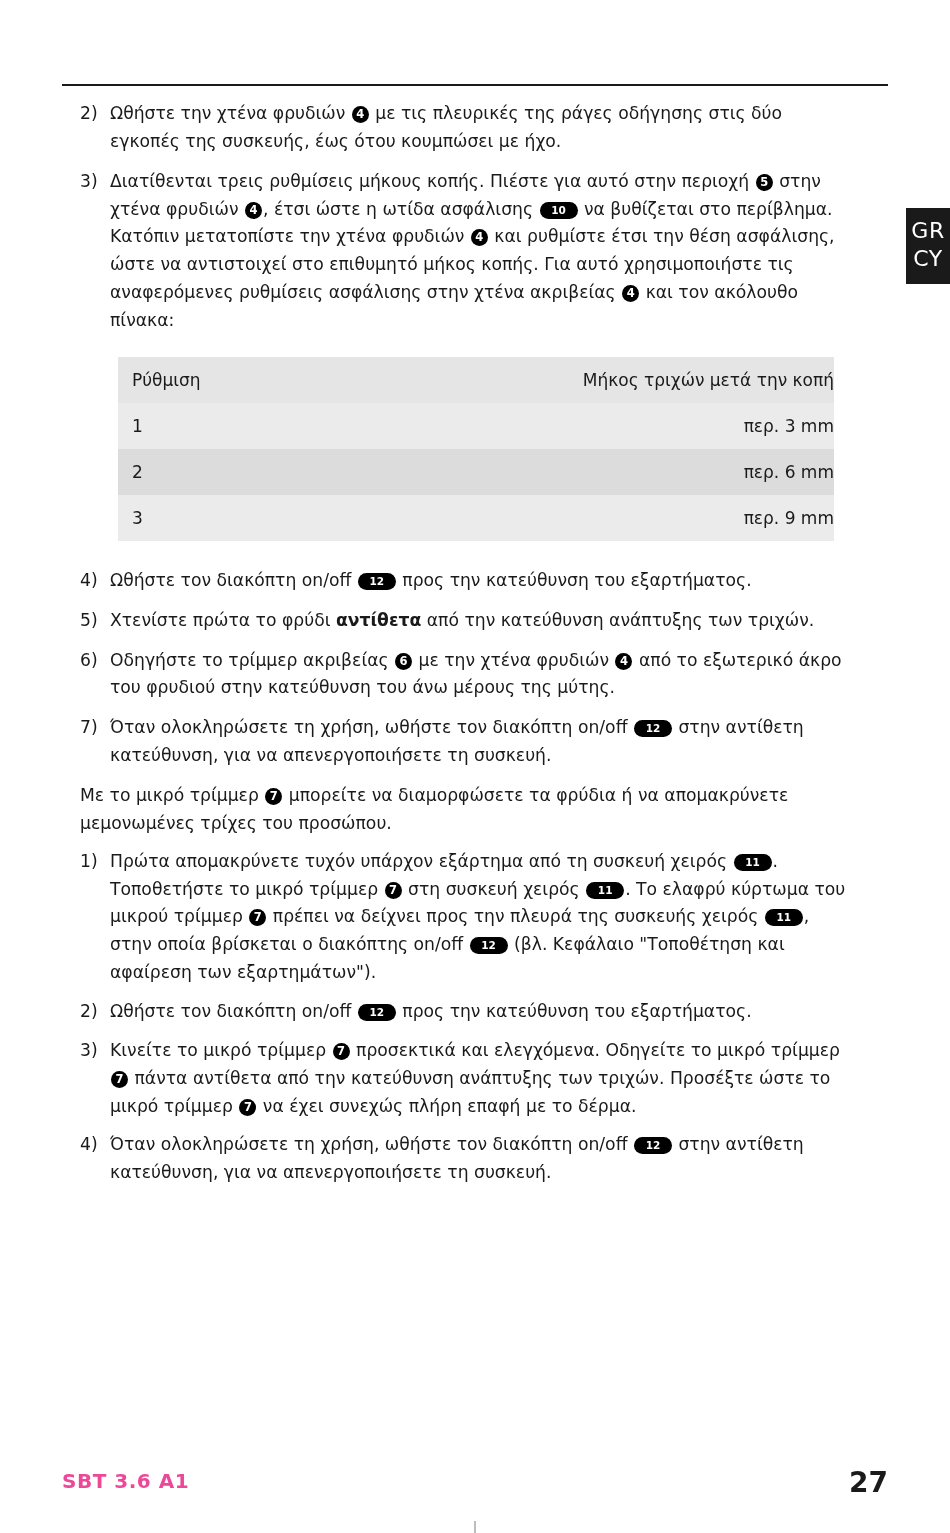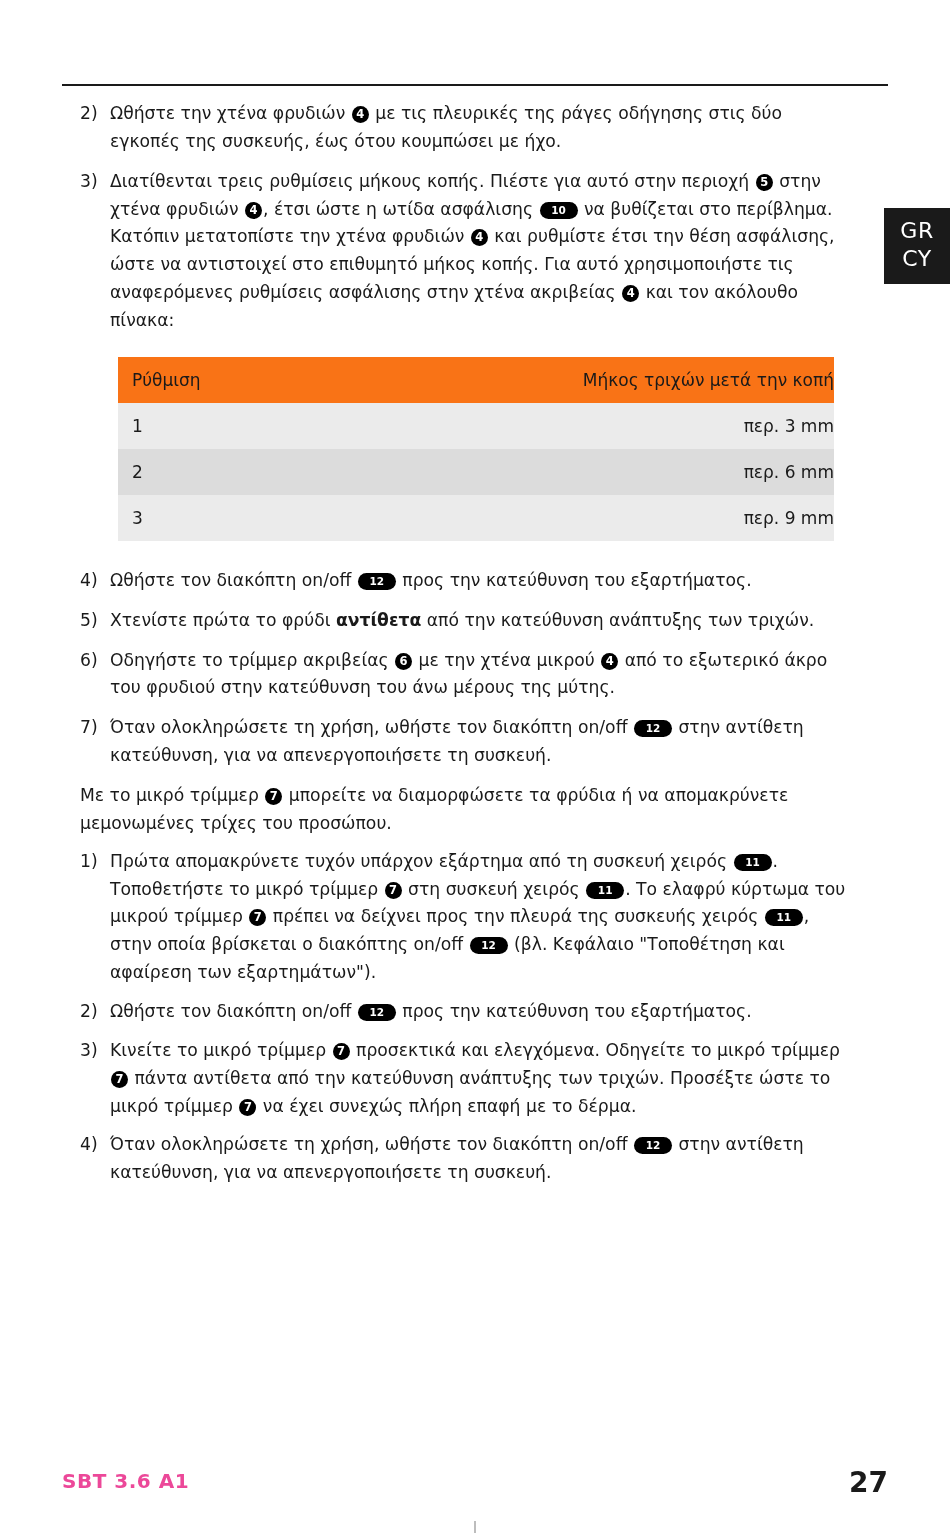--- a/index.html
+++ b/index.html
@@ -45,21 +45,21 @@
     left: 62px;
     right: 62px;
     border-top: 2px solid #1a1a1a;
   }
 
   
   .lang-tab {
     position: absolute;
     top: 208px;
     right: 0;
-    width: 66px;
+    width: 44px;
     background: #1a1a1a;
     color: #ffffff;
     text-align: center;
     padding: 9px 0 11px 0;
     line-height: 1.28;
     font-size: 22px;
     letter-spacing: 0.5px;
   }
 
   
@@ -114,21 +114,21 @@
   .table {
     margin: 22px 0 26px 38px;
     width: 716px;
     border-collapse: collapse;
     font-size: 17px;
   }
   .table td {
     padding: 13px 0 13px 14px;
     border: none;
   }
-  .table tr.head td { background: #f97316; }
+  .table tr.head td { background: #e5e5e5; }
   .table tr.odd td { background: #ebebeb; }
   .table tr.even td { background: #dcdcdc; }
   .table td.c1 { width: 283px; }
   .table td.c2 { width: 433px; text-align: right; }
 
   
   .section-heading {
     font-size: 21.5px;
     font-weight: bold;
     line-height: 1.42;
@@ -217,21 +217,21 @@
         <div class="item">
           <div class="num">4)</div>
           <div class="body"><span>Ωθήστε τον διακόπτη on/off </span><span class="cn wide">12</span><span> προς την κατεύθυνση του εξαρτήματος.</span></div>
         </div>
         <div class="item">
           <div class="num">5)</div>
           <div class="body"><span>Χτενίστε πρώτα το φρύδι </span><b class="strong">αντίθετα</b><span> από την κατεύθυνση ανάπτυξης των τριχών.</span></div>
         </div>
         <div class="item">
           <div class="num">6)</div>
-          <div class="body"><span>Οδηγήστε το τρίμμερ ακριβείας </span><span class="cn">6</span><span> με την χτένα μικρού </span><span class="cn">4</span><span> από το εξωτερικό άκρο του φρυδιού στην κατεύθυνση του άνω μέρους της μύτης.</span></div>
+          <div class="body"><span>Οδηγήστε το τρίμμερ ακριβείας </span><span class="cn">6</span><span> με την χτένα φρυδιών </span><span class="cn">4</span><span> από το εξωτερικό άκρο του φρυδιού στην κατεύθυνση του άνω μέρους της μύτης.</span></div>
         </div>
         <div class="item">
           <div class="num">7)</div>
           <div class="body"><span>Όταν ολοκληρώσετε τη χρήση, ωθήστε τον διακόπτη on/off </span><span class="cn wide">12</span><span> στην αντίθετη κατεύθυνση, για να απενεργοποιήσετε τη συσκευή.</span></div>
         </div>
       </div>
 
 
     <p class="plain-para" id="section-intro"><span>Με το μικρό τρίμμερ </span><span class="cn">7</span><span> μπορείτε να διαμορφώσετε τα φρύδια ή να απομακρύνετε μεμονωμένες τρίχες του προσώπου.</span></p>
 

